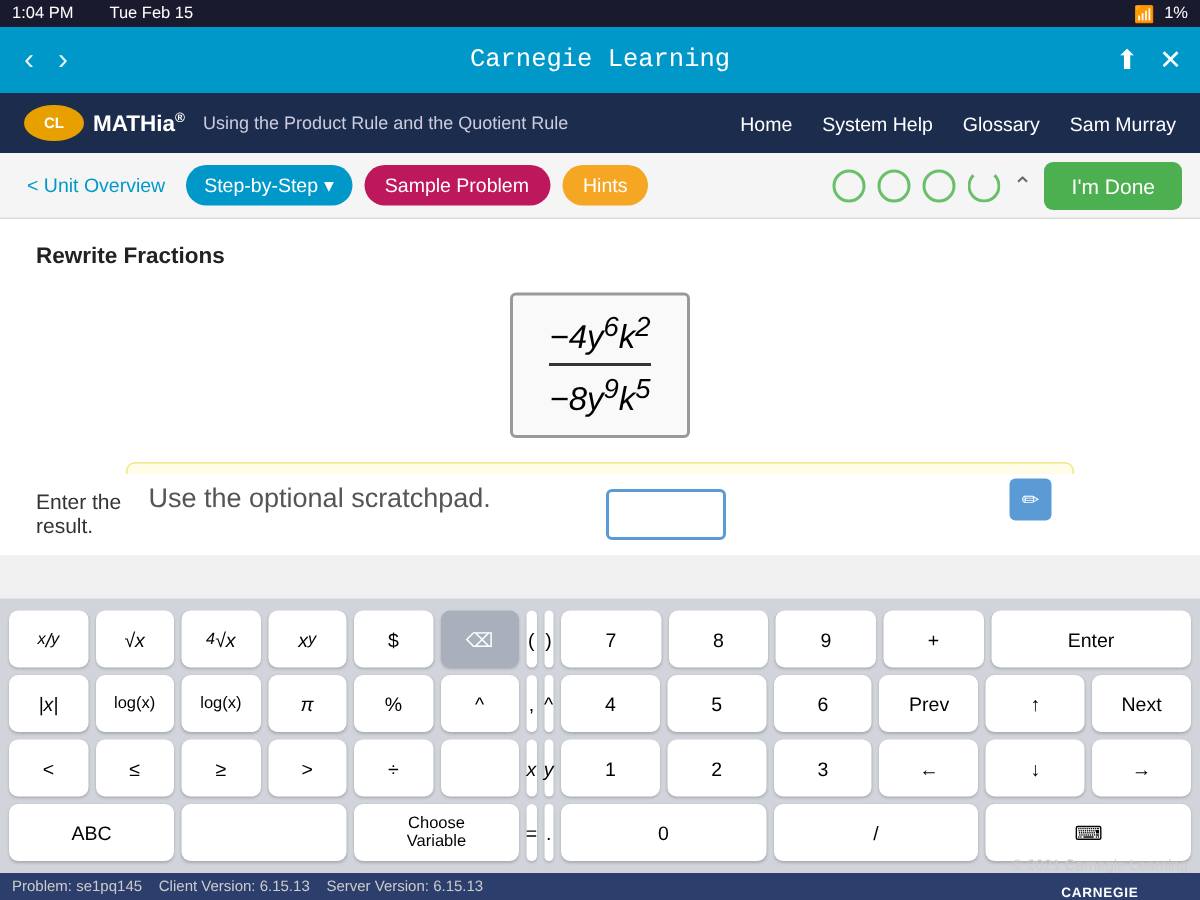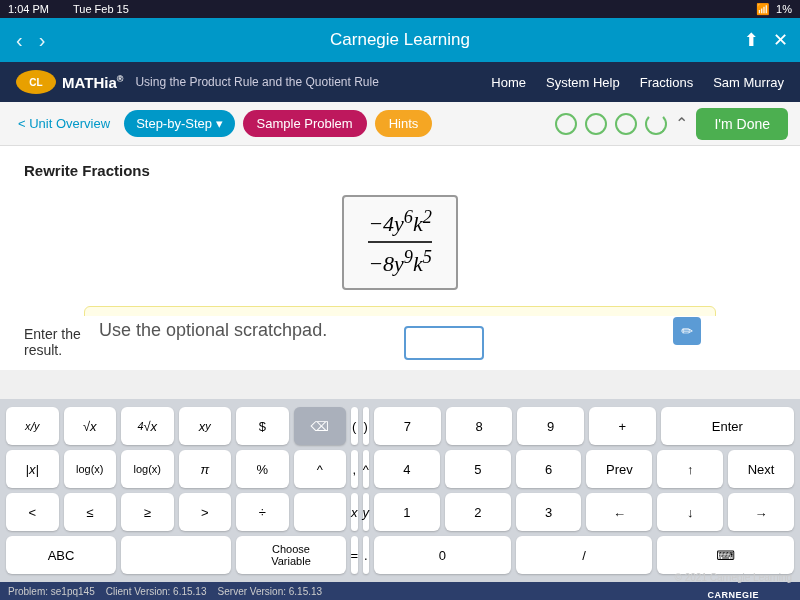--- a/index.html
+++ b/index.html
@@ -39,20 +39,21 @@
       padding: 4px;
       opacity: 0.9;
     }
     .title-bar-title {
       position: absolute;
       left: 50%;
       transform: translateX(-50%);
       font-size: 17px;
       font-weight: 500;
       color: white;
+      font-family: Liberation Mono, monospace;
     }
     .title-bar-actions { margin-left: auto; display: flex; gap: 14px; }
     .title-bar-actions button {
       background: none;
       border: none;
       color: white;
       font-size: 18px;
       cursor: pointer;
     }
 
@@ -203,21 +204,20 @@
       justify-content: center;
       align-items: center;
       margin-bottom: 16px;
     }
     .fraction-box {
       border: 2px solid #999;
       border-radius: 4px;
       padding: 10px 24px;
       background: #f9f9f9;
       text-align: center;
-      font-family: Liberation Serif, serif;
     }
     .frac-num {
       font-size: 22px;
       font-style: italic;
       display: block;
       border-bottom: 2px solid #333;
       padding-bottom: 4px;
       margin-bottom: 4px;
     }
     .frac-den {
@@ -366,21 +366,21 @@
 
 <div class="app-header">
   <div class="app-logo">
     <div class="logo-circle">CL</div>
     <span class="logo-text">MATHia<sup>®</sup></span>
   </div>
   <span class="app-subtitle">Using the Product Rule and the Quotient Rule</span>
   <nav class="app-nav">
     <a>Home</a>
     <a>System Help</a>
-    <a>Fractions</a>
+    <a>Glossary</a>
     <a>Sam Murray</a>
   </nav>
 </div>
 
 <div class="toolbar">
   <button class="btn-unit-overview">&lt; Unit Overview</button>
   <button class="btn-step-by-step">
     <span>Step-by-Step</span>
     <span>▾</span>
   </button>

